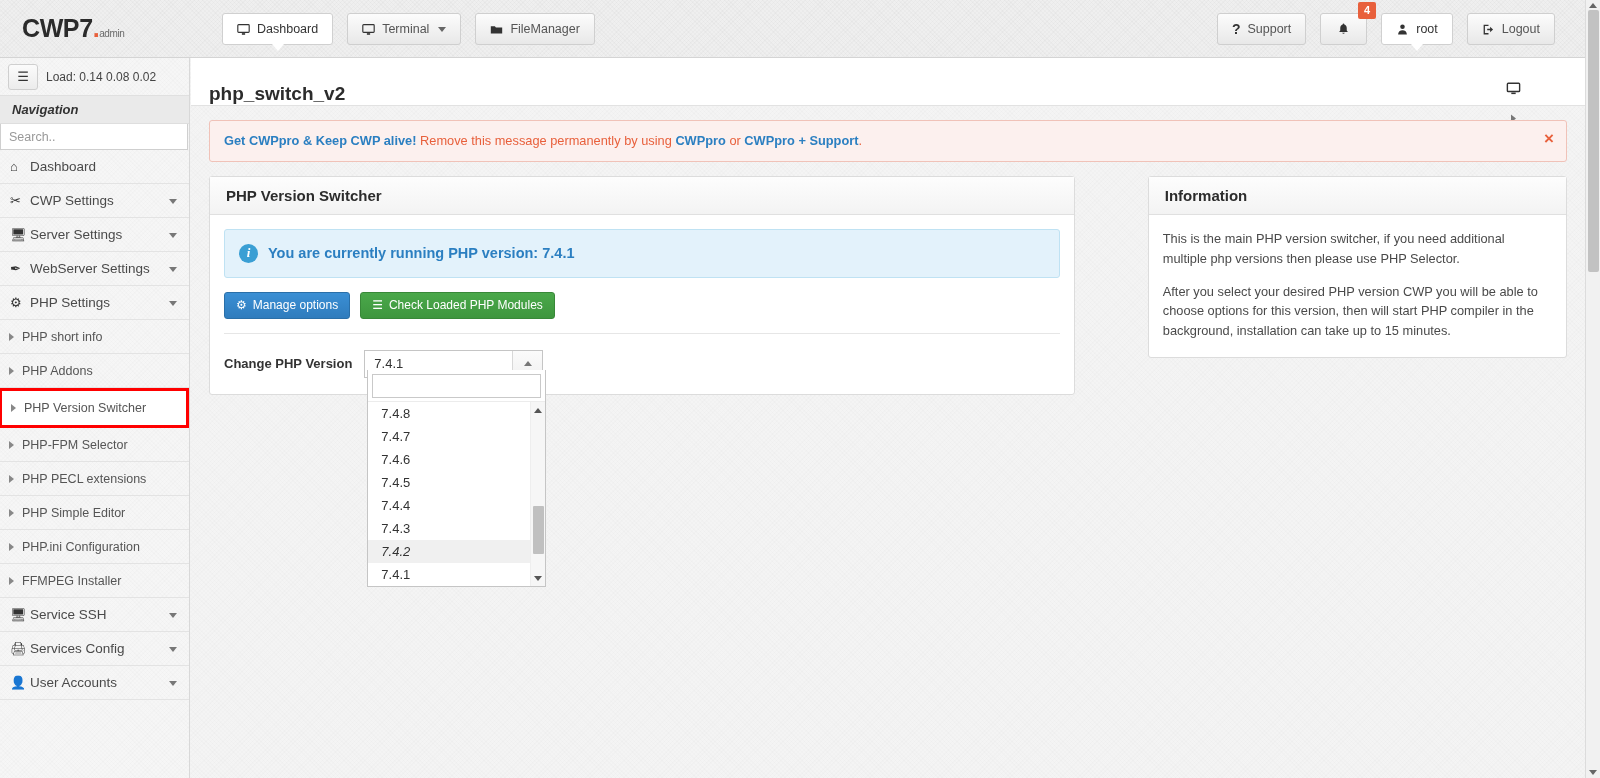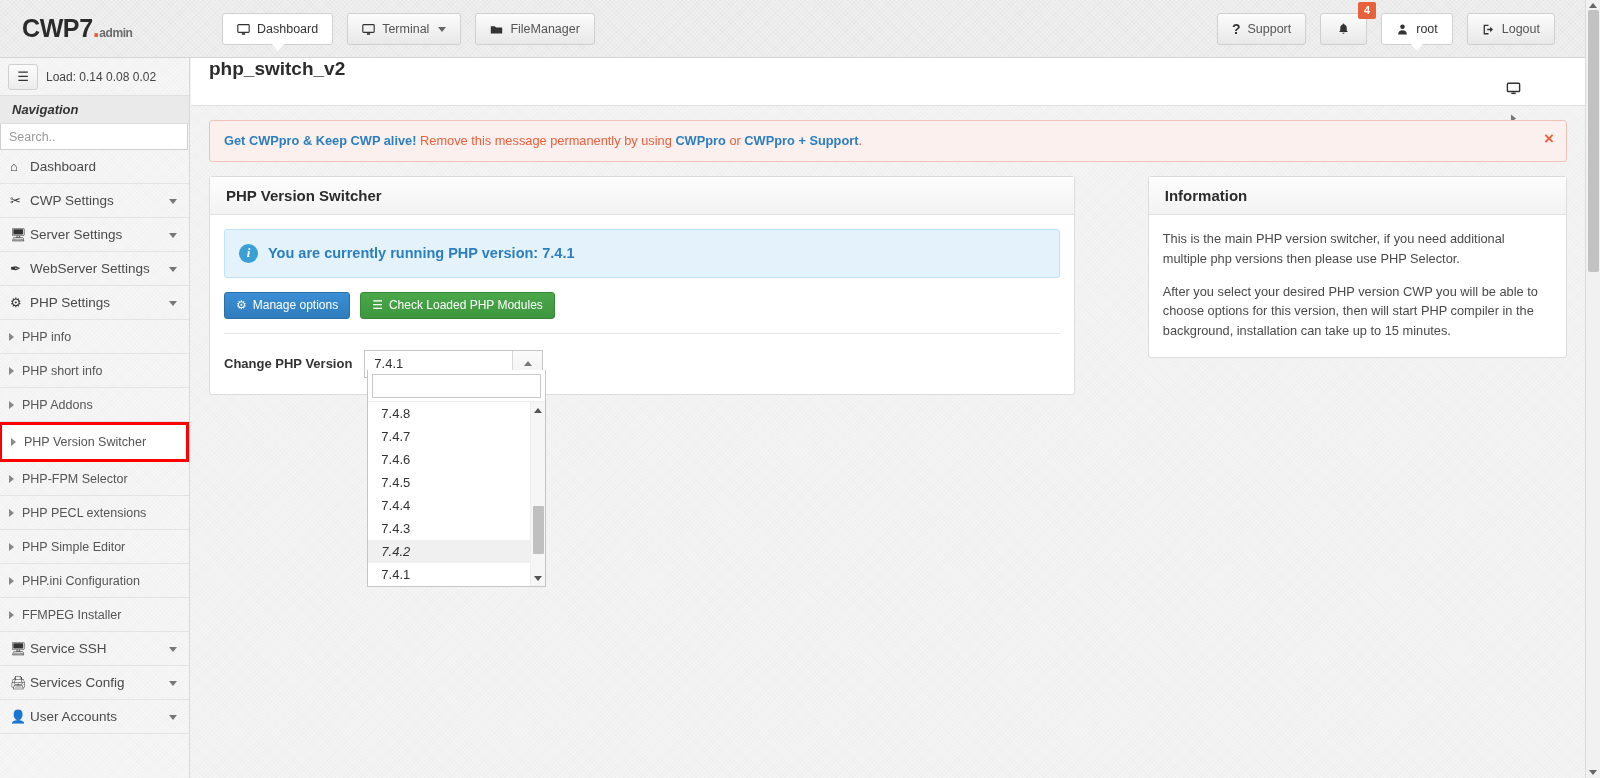--- a/index.html
+++ b/index.html
@@ -25,21 +25,21 @@
       repeating-linear-gradient(45deg, rgba(0,0,0,0.018) 0 1px, transparent 1px 3px),
       repeating-linear-gradient(-45deg, rgba(0,0,0,0.018) 0 1px, transparent 1px 3px);
     border-bottom: 1px solid #d4d4d4;
   }
   .logo {
     position: absolute; left: 22px; top: 14px;
     font-size: 25px; font-weight: bold; color: #2b2b2b;
     letter-spacing: -0.4px;
   }
   .logo .dot { color: #e8603c; }
-  .logo .admin { font-size: 12px; font-weight: bold; color: #6b6b6b; }
+  .logo .admin { font-size: 10px; font-weight: normal; color: #6b6b6b; }
 
   .navbtns { position: absolute; left: 222px; top: 13px; display: flex; gap: 14px; }
   .navbtn {
     position: relative;
     height: 32px; padding: 0 14px;
     display: flex; align-items: center; gap: 7px;
     font-size: 12.5px; color: #555;
     background: linear-gradient(to bottom, #fcfcfc, #e8e8e8);
     border: 1px solid #cfcfcf; border-radius: 3px;
     cursor: pointer;
@@ -121,21 +121,21 @@
   }
   .snav li.highlight {
     border: 3px solid #ff0000; background: #fff;
     height: 34px; box-sizing: content-box; margin-left: -1px;
   }
 
   
   .main { position: absolute; left: 191px; top: 58px; right: 15px; bottom: 0; overflow: hidden; }
   .pagehead {
     height: 48px; background: #fff; border-bottom: 1px solid #e2e2e2;
-    display: flex; align-items: flex-start; padding: 0 18px; position: relative;
+    display: flex; align-items: flex-end; padding: 0 18px; position: relative;
   }
   .pagetitle { font-size: 19px; font-weight: bold; color: #2c2c2c; }
   .youarehere {
     position: absolute; right: 18px; top: 50%; transform: translateY(-50%);
     font-size: 18px; color: #666; display: flex; align-items: center; gap: 19px; flex-direction: column;
   }
   .bc-caret {
     width: 0; height: 0; border-top: 4px solid transparent;
     border-bottom: 4px solid transparent; border-left: 5px solid #777;
   }
@@ -354,24 +354,20 @@
         <span class="sicon">✒</span>
         <span>WebServer Settings</span>
         <span class="dropcaret"></span>
       </li>
       <li>
         <span class="sicon">⚙</span>
         <span>PHP Settings</span>
         <span class="dropcaret"></span>
       </li>
 
-      <li class="sub">
-        <span class="arrow"></span>
-        <span>PHP info</span>
-      </li>
       <li class="sub">
         <span class="arrow"></span>
         <span>PHP short info</span>
       </li>
       <li class="sub">
         <span class="arrow"></span>
         <span>PHP Addons</span>
       </li>
       <li class="sub highlight">
         <span class="arrow"></span>

